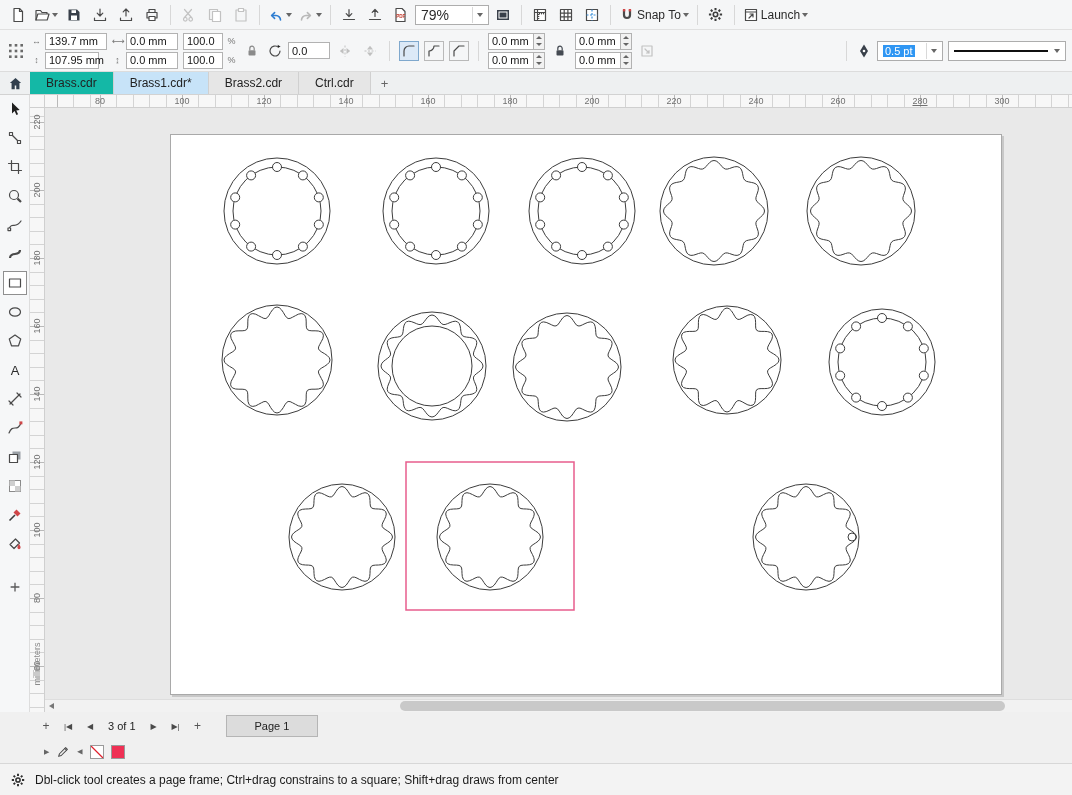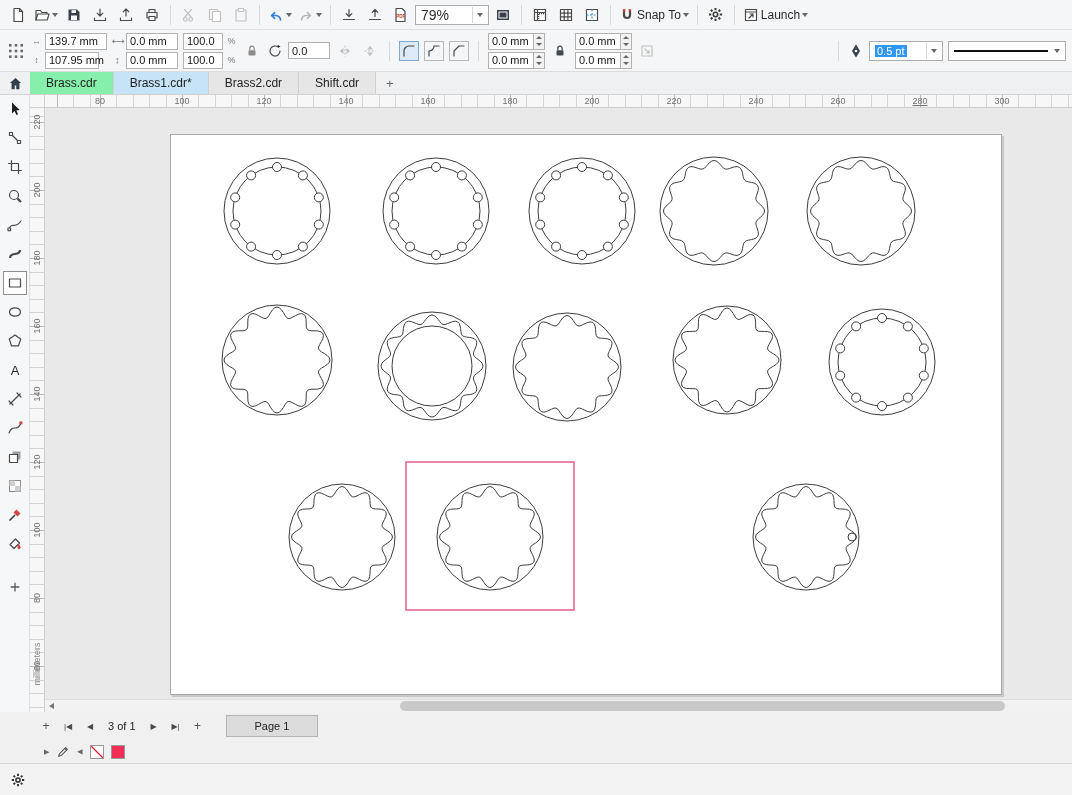--- a/index.html
+++ b/index.html
@@ -44,21 +44,21 @@
 .sqbtn.flat{border-color:transparent;background:transparent;}
 .selblue{background:#2f96f3;color:#fff;padding:0 2px;}
 .outline-group{margin-left:auto;display:flex;align-items:center;gap:5px;}
 .linedrop{width:118px;height:20px;background:#fff;border:1px solid #adadad;display:flex;align-items:center;gap:6px;padding:0 5px;}
 .lline{flex:1;height:2px;background:#101010;}
 
 
 .doctabs{position:absolute;left:0;top:72px;width:100%;height:23px;background:#eef0f1;border-bottom:1px solid #d2d2d2;display:flex;align-items:stretch;}
 .home{width:30px;display:flex;align-items:center;justify-content:center;}
 .tab{display:flex;align-items:center;padding:0 16px;font-size:12px;color:#222;background:#e6e6e6;border-right:1px solid #d0d0d0;}
-.tab.reddish{background:#86efac;}
+.tab.reddish{background:#14b8a6;}
 .tab.active{background:#c7e3f8;}
 .tabplus{display:flex;align-items:center;padding:0 10px;color:#666;font-size:13px;}
 
 
 .workspace{position:absolute;left:0;top:95px;width:1072px;height:617px;}
 .toolbox{position:absolute;left:0;top:0;width:30px;height:617px;background:#f6f7f8;border-right:1px solid #dddddd;display:flex;flex-direction:column;align-items:center;padding-top:2px;gap:5px;}
 .tool{width:24px;height:24px;display:flex;align-items:center;justify-content:center;flex:none;}
 .tool.selected{background:#fff;border:1px solid #8f8f8f;}
 .ruler-corner{position:absolute;left:30px;top:0;width:15px;height:13px;background:#f7f7f7;border-right:1px solid #cfcfcf;border-bottom:1px solid #cfcfcf;}
 .hruler{position:absolute;left:45px;top:0;width:1027px;height:13px;background:#f7f7f7;border-bottom:1px solid #cfcfcf;
@@ -426,21 +426,21 @@
           <rect class="dis" x="3" y="3" width="10" height="10"></rect>
           <path class="dis" d="M6 6l4 4M10 7.5V10H7.5"></path>
         </svg>
       </div>
     <div class="outline-group">
       <div class="vdiv"></div>
       <svg width="16" height="16" viewBox="0 0 16 16">
           <path class="fl" d="M8 1.5l4 6.5-4 6.5L4 8z"></path>
           <circle class="wf" cx="8" cy="8" r="1.3"></circle>
         </svg>
-      <div class="combo" style="width:74px;">
+      <div class="combo" style="width:66px;">
           <span class="selblue">0.5 pt</span>
           <span class="cbx" style="margin-left:auto;">
             <span class="caret"></span>
           </span>
         </div>
       <div class="linedrop">
           <span class="lline"></span>
           <span class="caret"></span>
         </div>
     </div>
@@ -455,21 +455,21 @@
     <div class="tab reddish">
         <span>Brass.cdr</span>
       </div>
     <div class="tab active">
         <span>Brass1.cdr*</span>
       </div>
     <div class="tab">
         <span>Brass2.cdr</span>
       </div>
     <div class="tab">
-        <span>Shift.cdr</span>
+        <span>Ctrl.cdr</span>
       </div>
     <div class="tabplus">
         <span>+</span>
       </div>
   </div>
 
   <div class="workspace">
 
     <div class="toolbox">
       <div class="tool">
@@ -705,15 +705,16 @@
     <span class="tinytri" style="transform:rotate(180deg);">▶</span>
     <span class="swatch nofill"></span>
     <span class="swatch" style="background: rgb(239, 48, 84);"></span>
   </div>
 
   <div class="statusbar">
     <svg width="16" height="16" viewBox="0 0 16 16">
         <circle cx="8" cy="8" r="2.1" fill="none" stroke="#2f2f2f" stroke-width="1.5"></circle>
         <path d="M8 1.8v2.2M8 12v2.2M1.8 8h2.2M12 8h2.2M3.6 3.6l1.5 1.5M10.9 10.9l1.5 1.5M12.4 3.6l-1.5 1.5M5.1 10.9l-1.5 1.5" stroke="#2f2f2f" stroke-width="1.9" fill="none"></path>
       </svg>
+    <span class="statusmsg">Dbl-click tool creates a page frame; Ctrl+drag constrains to a square; Shift+drag draws from center</span>
   </div>
 
 </div>
 
 </body></html>

